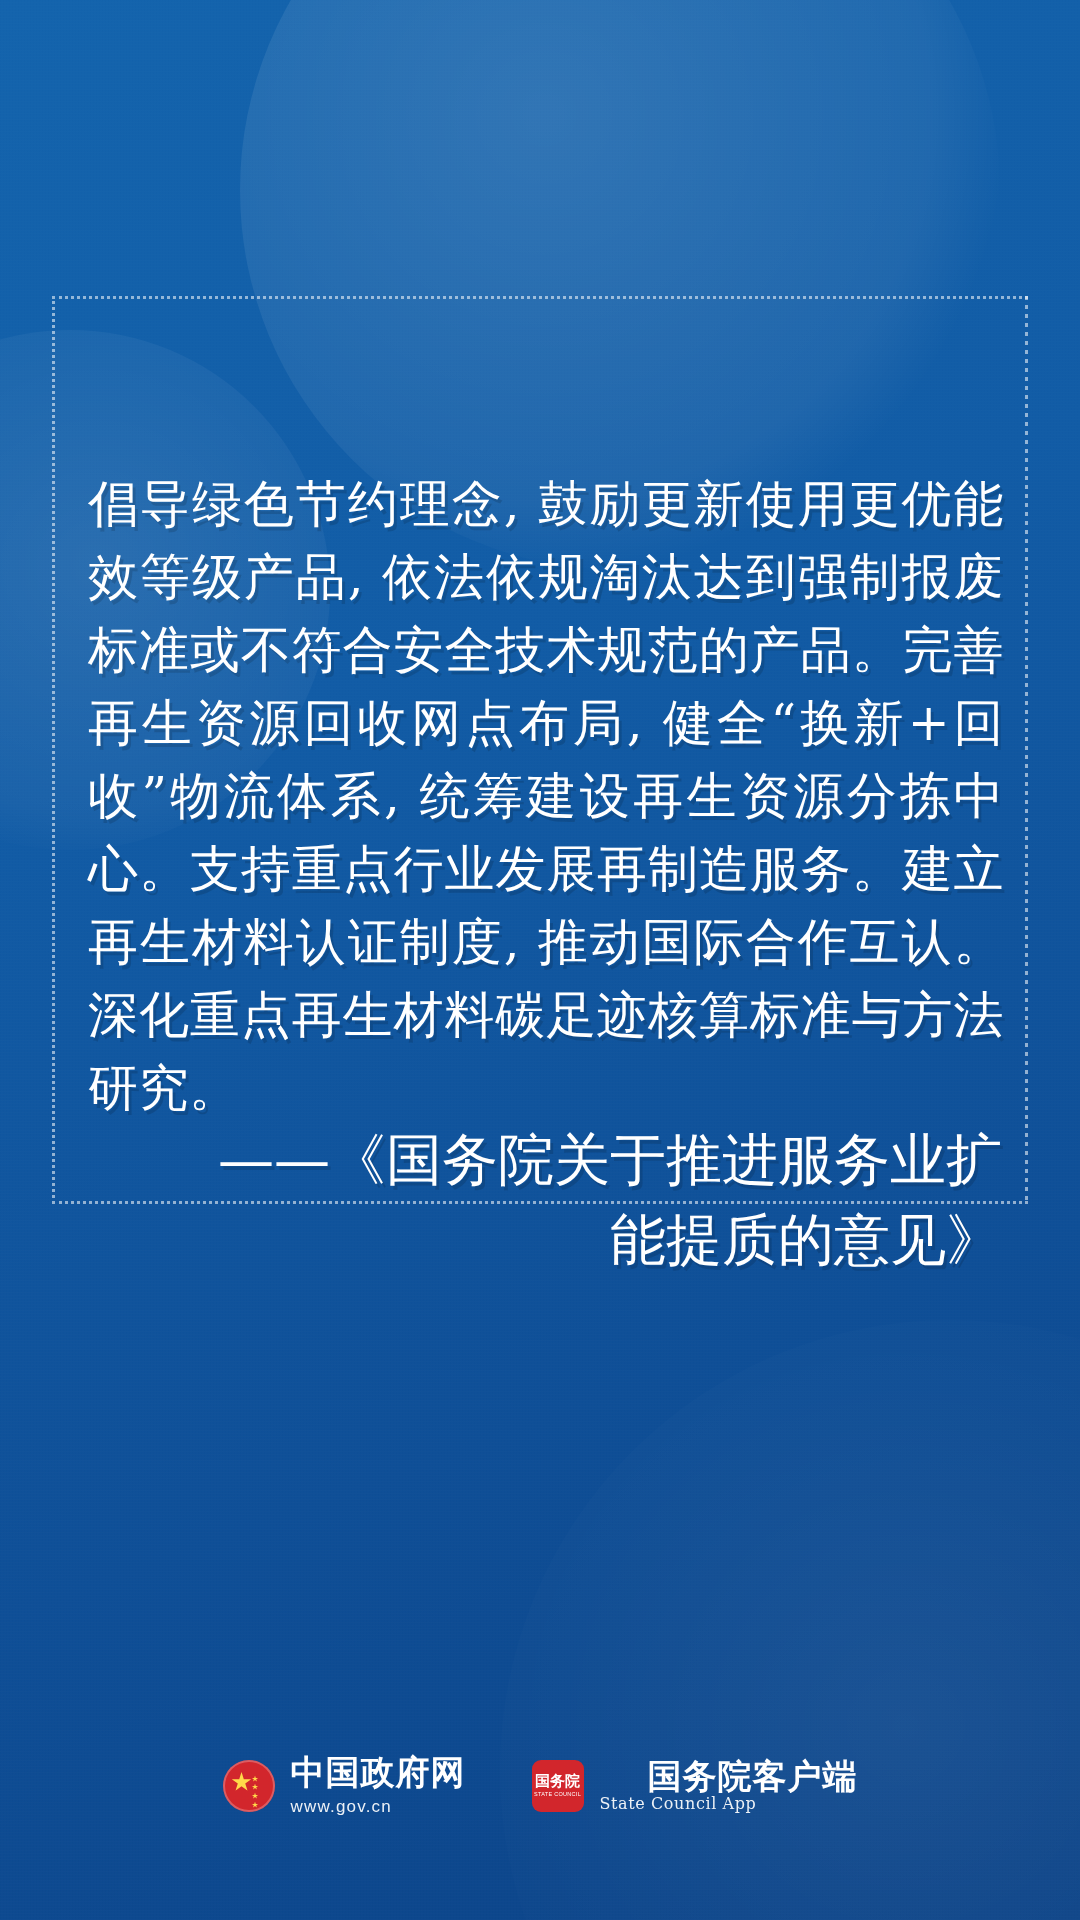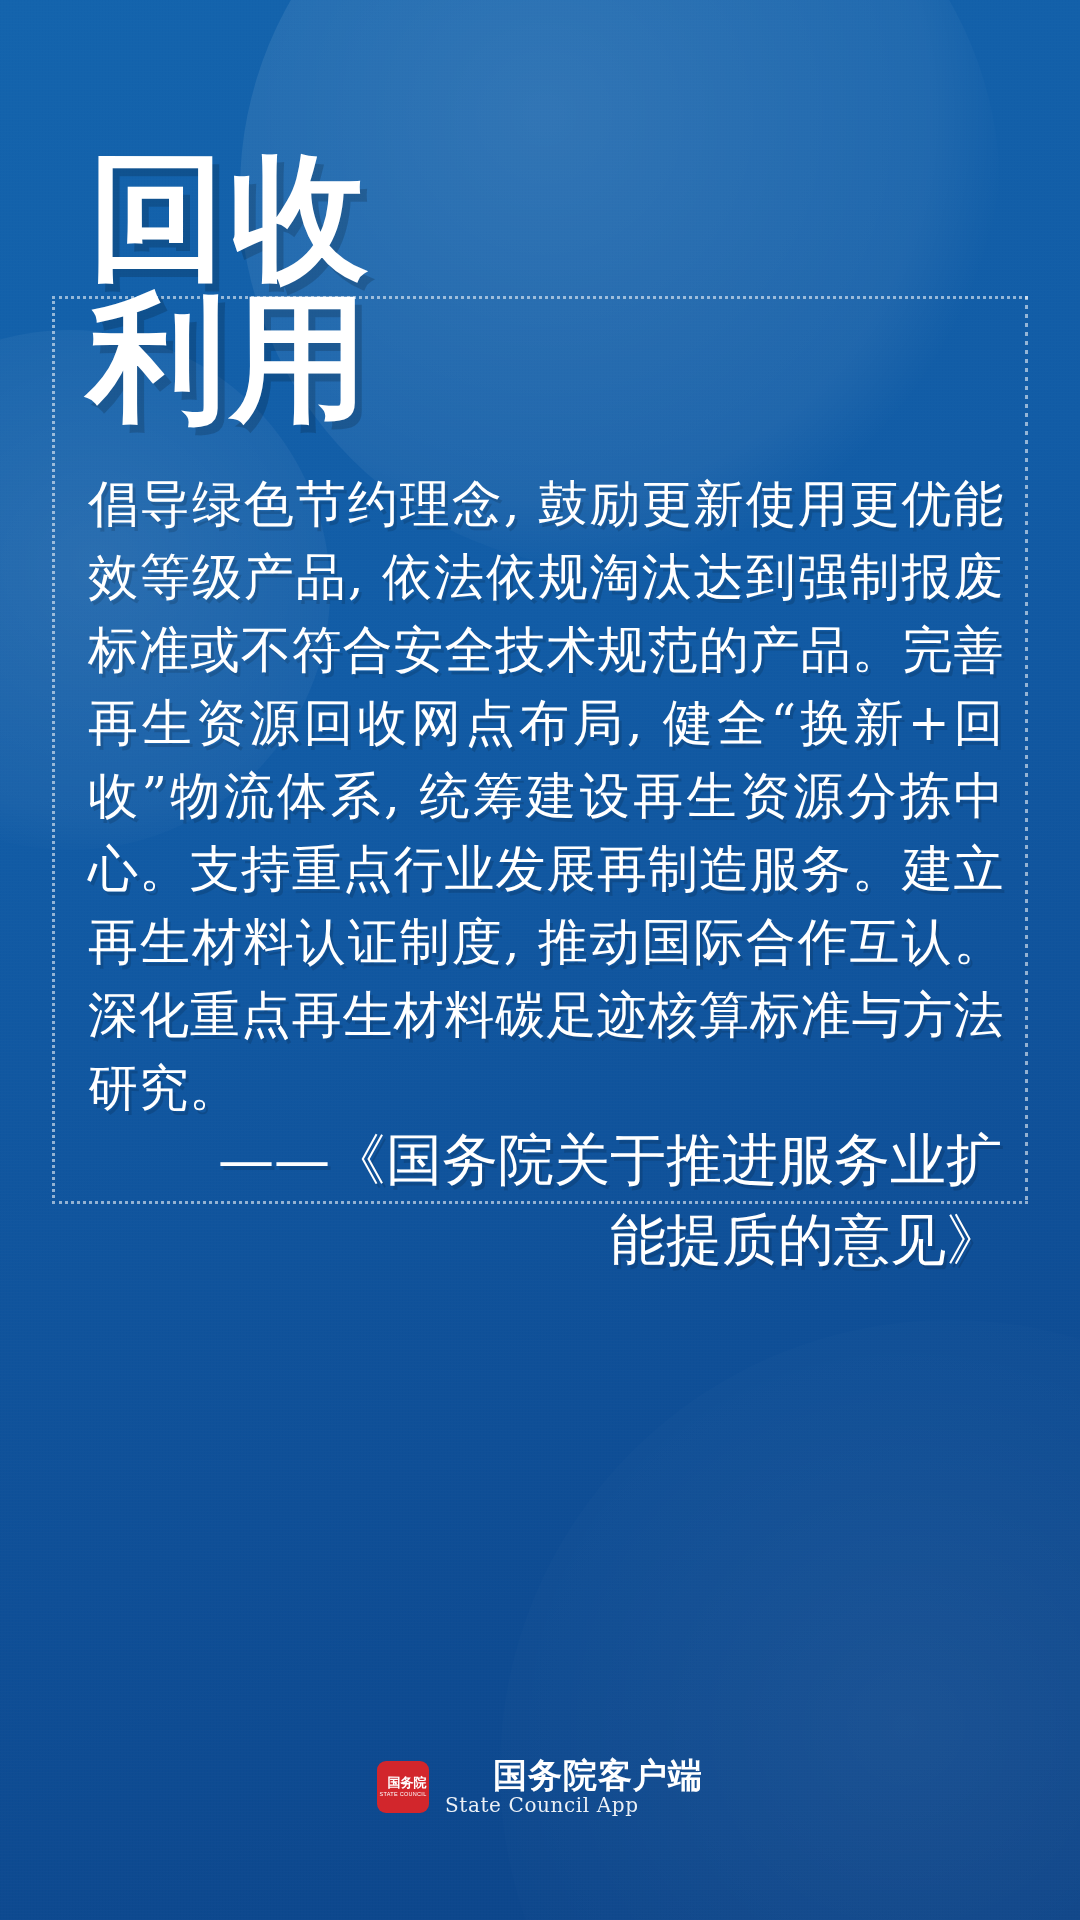--- a/index.html
+++ b/index.html
@@ -207,22 +207,21 @@
     display: flex;
     flex-direction: column;
     align-items: center;
     justify-content: center;
     line-height: 1.05;
     text-align: center;
   }
   .app-badge .cn {
     font-family: "DejaVu Sans", sans-serif;
     font-weight: 700;
-    font-size: 13px;
-    padding-left: 8px;
+    font-size: 15px;
   }
   .app-badge .en {
     font-family: "Liberation Sans", sans-serif;
     font-size: 5.5px;
     letter-spacing: 0.3px;
     margin-top: 2px;
   }
   .app-texts {
     display: flex;
     flex-direction: column;
@@ -232,49 +231,52 @@
     font-family: "DejaVu Sans", sans-serif;
     font-weight: 700;
     color: #ffffff;
     font-size: 34px;
     letter-spacing: 1px;
     margin-left: 48px;
   }
   .app-sub {
     font-family: "DejaVu Serif", serif;
     color: rgba(255,255,255,0.92);
-    font-size: 20px;
+    font-size: 16px;
     letter-spacing: 0.6px;
     margin-top: 1px;
   }
 </style>
 </head>
 <body>
 
 <div class="poster">
 
   <div class="blob-a"></div>
   <div class="blob-b"></div>
   <div class="blob-c"></div>
   <div class="grain"></div>
 
   <div class="dotted-frame"></div>
   <div class="dotted-frame-right"></div>
 
-  <div class="headline">
-    <div class="headline-line">回收</div>
-    <div class="headline-line second">利用</div>
-  </div>
 
   <div class="body-text">倡导绿色节约理念, 鼓励更新使用更优能效等级产品, 依法依规淘汰达到强制报废标准或不符合安全技术规范的产品。完善再生资源回收网点布局, 健全“换新+回收”物流体系, 统筹建设再生资源分拣中心。支持重点行业发展再制造服务。建立再生材料认证制度, 推动国际合作互认。深化重点再生材料碳足迹核算标准与方法研究。</div>
 
   <div class="source">——《国务院关于推进服务业扩能提质的意见》</div>
 
   <div class="footer">
 
+    <div class="brand">
+      <div class="emblem-circle"></div>
+      <div class="brand-texts">
+        <div class="brand-main">中国政府网</div>
+        <div class="brand-sub">www.gov.cn</div>
+      </div>
+    </div>
 
     <div class="brand">
       <div class="app-badge">
         <div class="cn">国务院</div>
         <div class="en">STATE COUNCIL</div>
       </div>
       <div class="app-texts">
         <div class="app-main">国务院客户端</div>
         <div class="app-sub">State Council App</div>
       </div>

